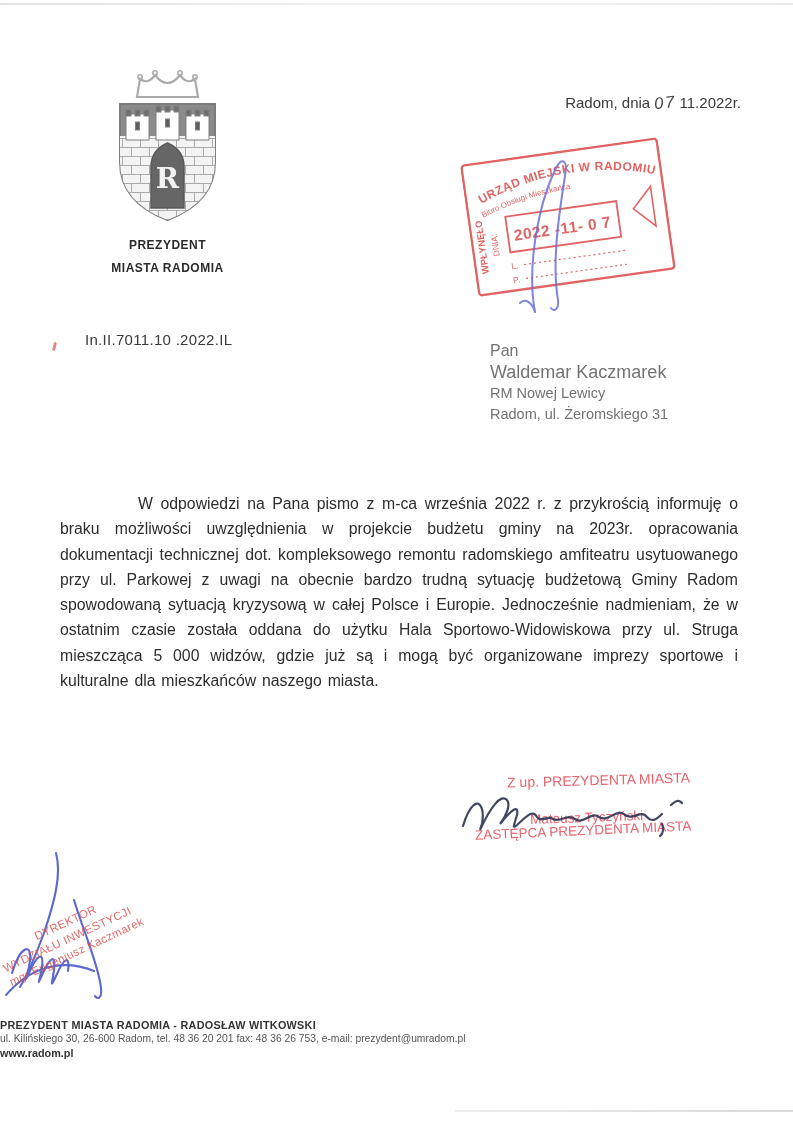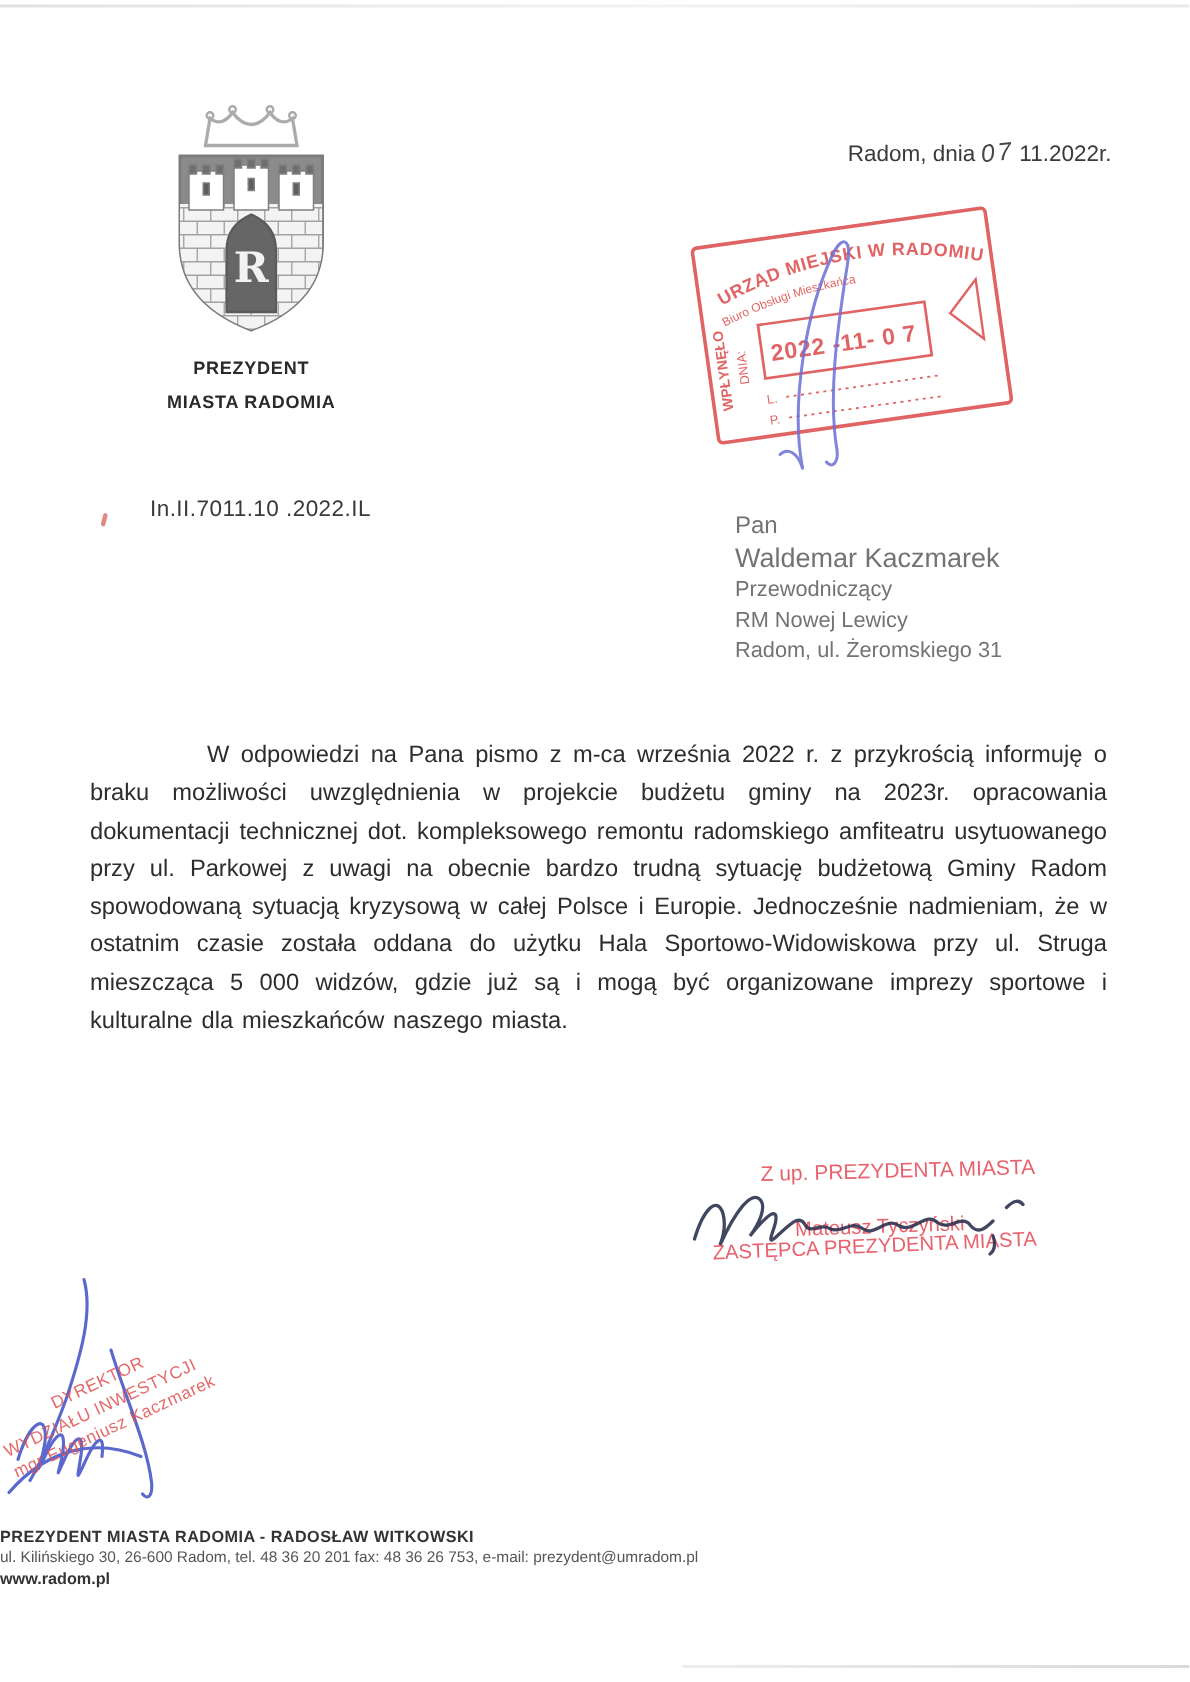--- a/index.html
+++ b/index.html
@@ -21,21 +21,21 @@
   .dateline{position:absolute;top:93px;right:52px;font-size:15px;color:#3a3a3a;white-space:nowrap;}
   .hw-day{display:inline-block;font-style:italic;font-size:16.5px;color:#474747;
     transform:rotate(-6deg);letter-spacing:2px;margin:0 3px 0 4px;}
 
   
   .entry-stamp{position:absolute;left:468px;top:150px;width:200px;height:135px;
     transform:rotate(-8deg);opacity:.88;}
   .pen-check{position:absolute;left:505px;top:150px;}
 
   
-  .ref-row{position:absolute;left:64px;top:331px;font-size:15px;color:#3a3a3a;}
+  .ref-row{position:absolute;left:49px;top:331px;font-size:15px;color:#3a3a3a;}
   .red-tick{position:absolute;left:4px;top:11px;width:3px;height:9px;background:#d96a6a;
     transform:rotate(14deg);border-radius:2px;opacity:.8;}
   .ref-text{margin-left:36px;letter-spacing:.3px;}
 
   
   .addressee{position:absolute;left:490px;top:340px;color:#737373;font-weight:normal;}
   .addr-salutation{font-size:16px;line-height:21px;}
   .addr-name{font-size:18px;line-height:22px;}
   .addr-line{font-size:14.5px;line-height:20.5px;}
 
@@ -158,21 +158,20 @@
   </svg>
 
   <div class="ref-row">
     <span class="red-tick"></span>
     <span class="ref-text">In.II.7011.10 .2022.IL</span>
   </div>
 
   <div class="addressee">
     <div class="addr-salutation">Pan</div>
     <div class="addr-name">Waldemar Kaczmarek</div>
-    <div class="addr-line">Przewodniczący</div>
     <div class="addr-line">RM  Nowej Lewicy</div>
     <div class="addr-line">Radom, ul. Żeromskiego 31</div>
   </div>
 
   <div class="body-text">W odpowiedzi na Pana pismo z m-ca września 2022 r.  z przykrością informuję o braku możliwości uwzględnienia w projekcie budżetu gminy na 2023r. opracowania dokumentacji technicznej dot. kompleksowego remontu radomskiego amfiteatru usytuowanego przy ul. Parkowej  z uwagi na obecnie bardzo trudną sytuację budżetową Gminy Radom spowodowaną sytuacją kryzysową w całej Polsce i Europie. Jednocześnie nadmieniam, że w ostatnim czasie została oddana do użytku Hala Sportowo-Widowiskowa przy ul. Struga mieszcząca 5 000 widzów, gdzie  już są i mogą być organizowane imprezy sportowe i kulturalne dla mieszkańców naszego miasta.</div>
 
   <div class="approval">
     <div class="appr-line1">Z up. PREZYDENTA MIASTA</div>
     <div class="appr-name">Mateusz Tyczyński</div>
     <div class="appr-title">ZASTĘPCA PREZYDENTA MIASTA</div>

